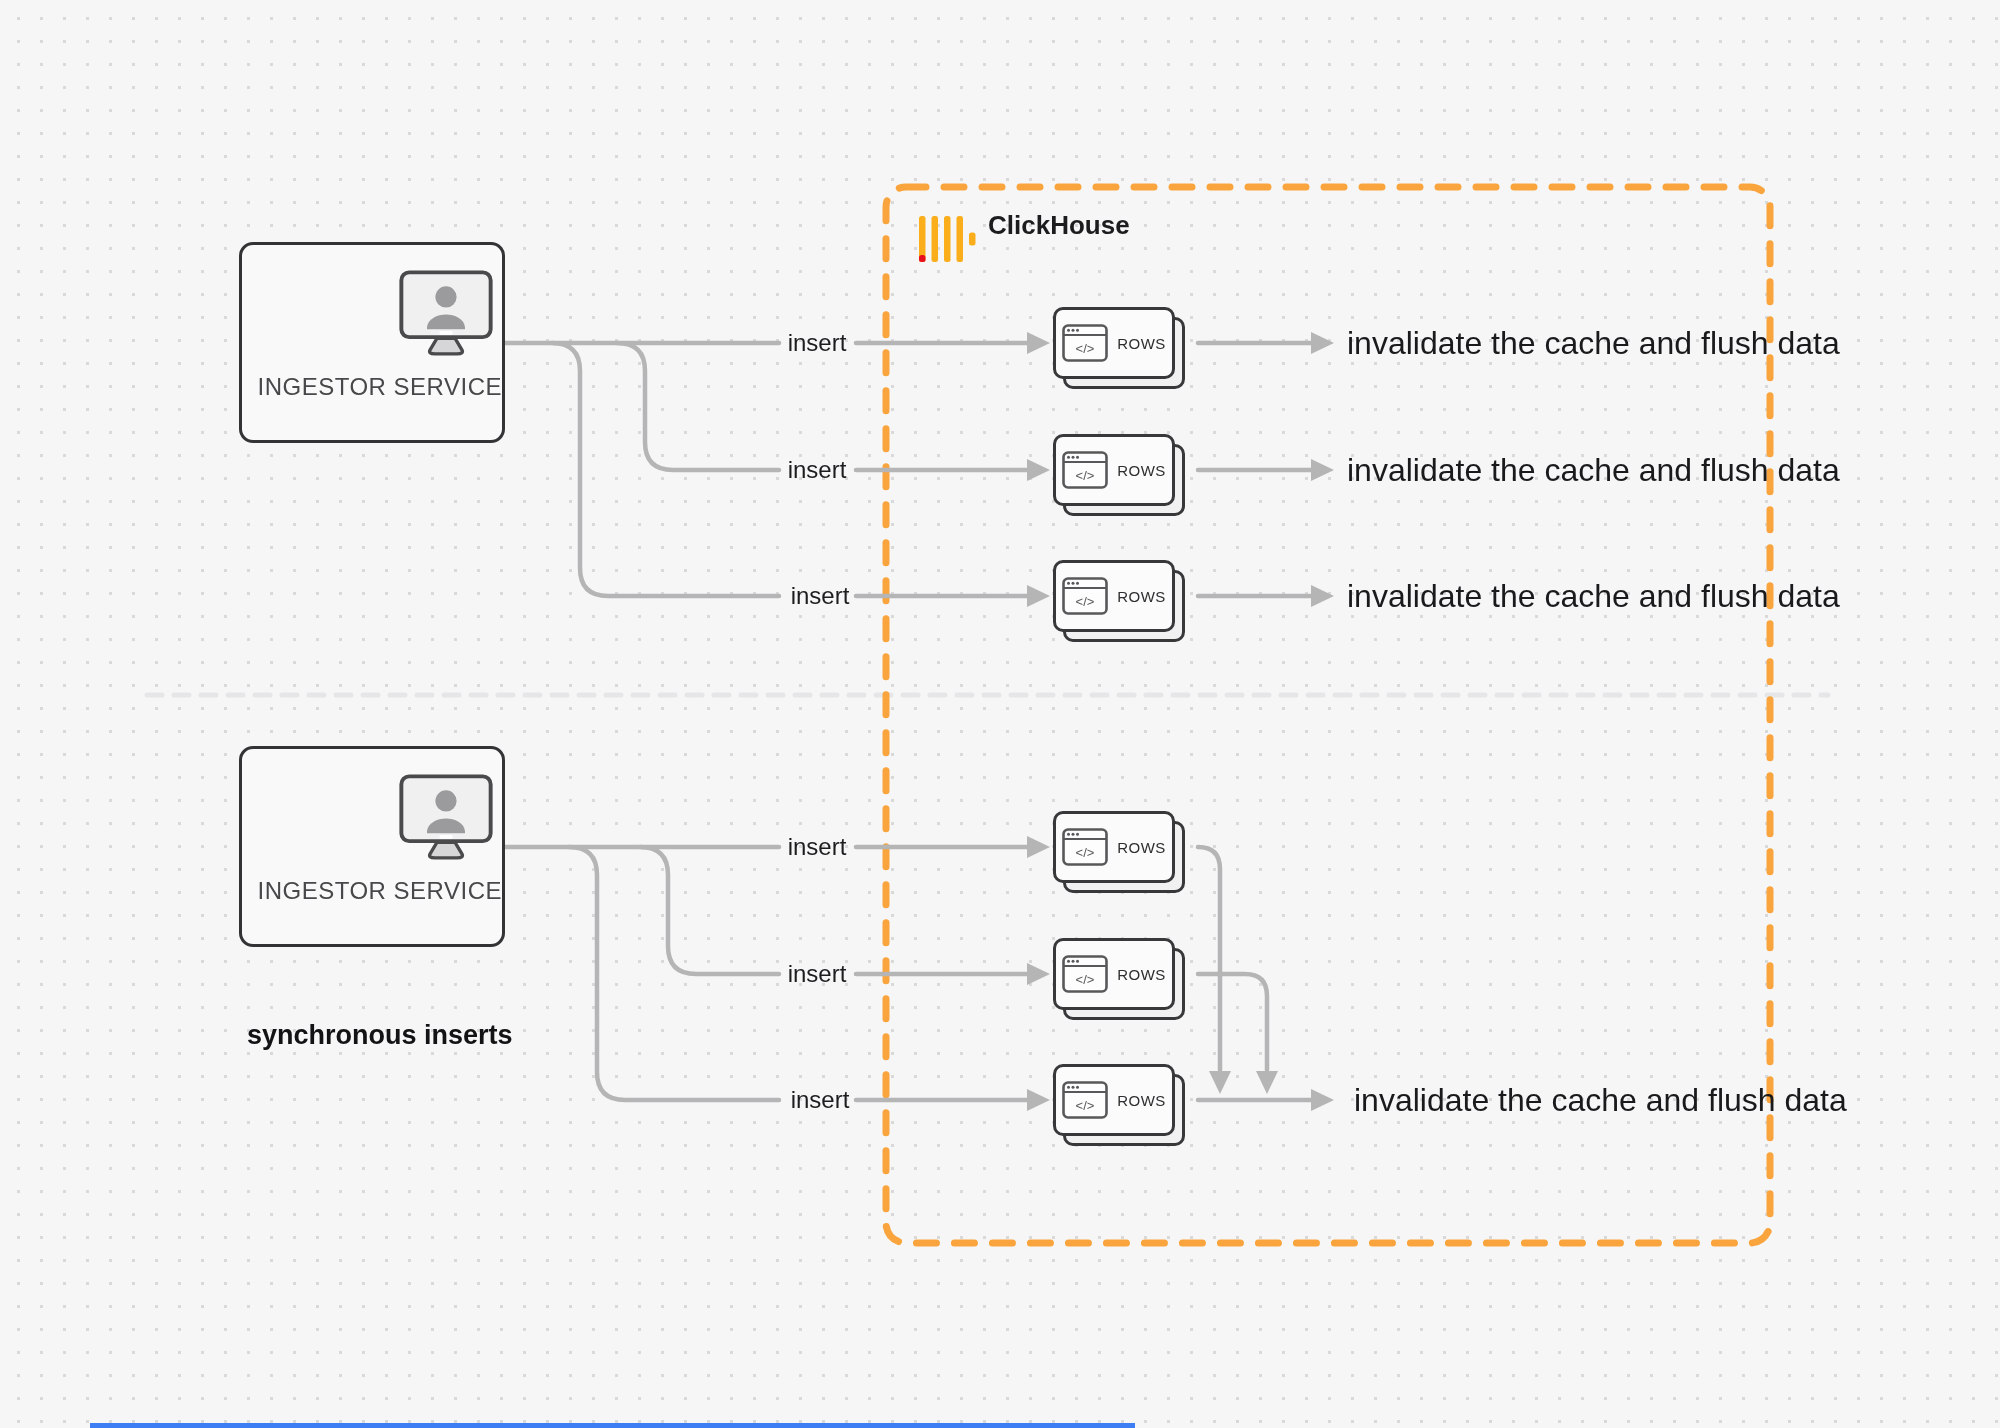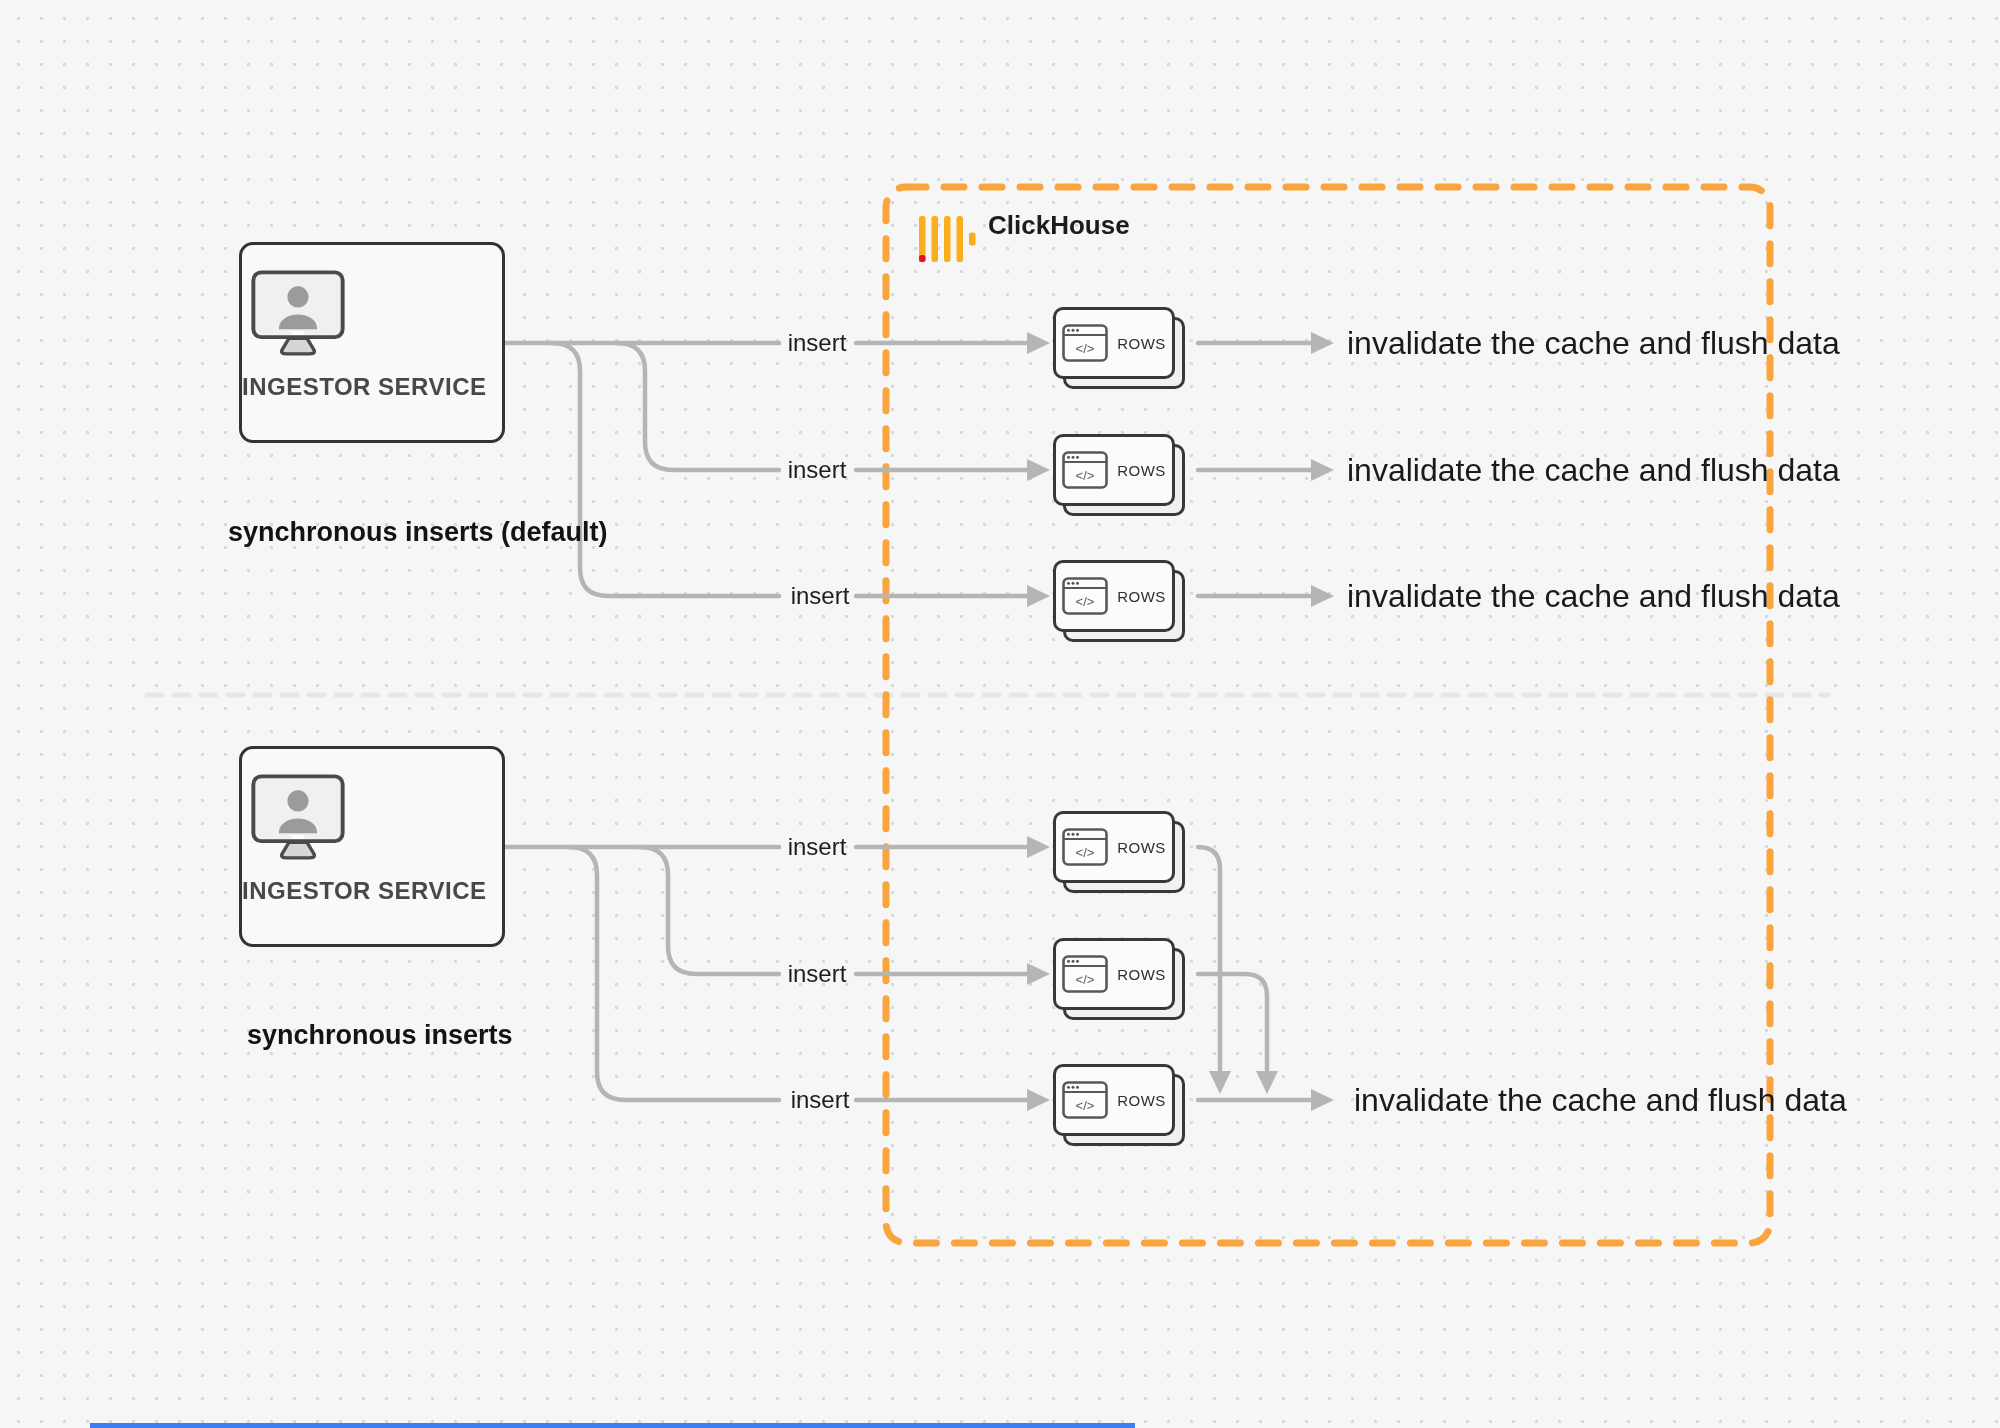--- a/index.html
+++ b/index.html
@@ -9,21 +9,21 @@
     background-color:#f6f6f7;
     background-image:radial-gradient(circle, #d9d9da 1.7px, transparent 1.9px);
     background-size:23px 23px;
     background-position:7px 7px;
   }
   .layer{position:absolute; left:0; top:0;}
   
   .ingestor{
     position:absolute; width:266px; height:201px; box-sizing:border-box;
     background:#f9f9f9; border:3.5px solid #333336; border-radius:14px;
-    display:flex; flex-direction:column; align-items:flex-start; justify-content:flex-start;font-weight:bold;
+    display:flex; flex-direction:column; align-items:flex-end; justify-content:flex-start;
   }
   .ingestor .monitor{margin-top:24px;}
   .ingestor .svc-label{
     margin-top:8px; font-size:24px; color:#48484a; letter-spacing:0.5px; white-space:nowrap;
   }
   
   .section-title{
     position:absolute; font-size:27px; font-weight:bold; color:#131315; white-space:nowrap;
   }
   
@@ -114,21 +114,20 @@
     <svg class="monitor" width="112" height="96" viewBox="0 0 100 86">
       <rect x="10" y="3" width="80" height="58" rx="7" fill="#f0f0f0" stroke="#4a4a4c" stroke-width="3.5"></rect>
       <circle cx="50" cy="25" r="9.5" fill="#9b9b9d"></circle>
       <path d="M33 52 C35 37 65 37 67 52 L67 54 L33 54 Z" fill="#9b9b9d"></path>
       <rect x="44" y="55.5" width="12" height="3.5" rx="1.7" fill="#ffffff"></rect>
       <path d="M42 62 L58 62 L64 72 Q66.5 76 60 76 L40 76 Q33.5 76 36 72 Z" fill="#d6d6d8" stroke="#4a4a4c" stroke-width="3"></path>
     </svg>
     <div class="svc-label">INGESTOR SERVICE</div>
   </div>
 
-  <div class="section-title" style="left:228px; top:517px;">synchronous inserts (default)</div>
 
   <div class="flow-label" style="left:817px; top:343px;">insert</div>
   <div class="flow-label" style="left:817px; top:470px;">insert</div>
   <div class="flow-label" style="left:820px; top:596px;">insert</div>
 
   <div class="result-label" style="left:1347px; top:343px;">invalidate the cache and flush data</div>
   <div class="result-label" style="left:1347px; top:470px;">invalidate the cache and flush data</div>
   <div class="result-label" style="left:1347px; top:596px;">invalidate the cache and flush data</div>
 
   <div class="ingestor" style="left:239px; top:746px;">

